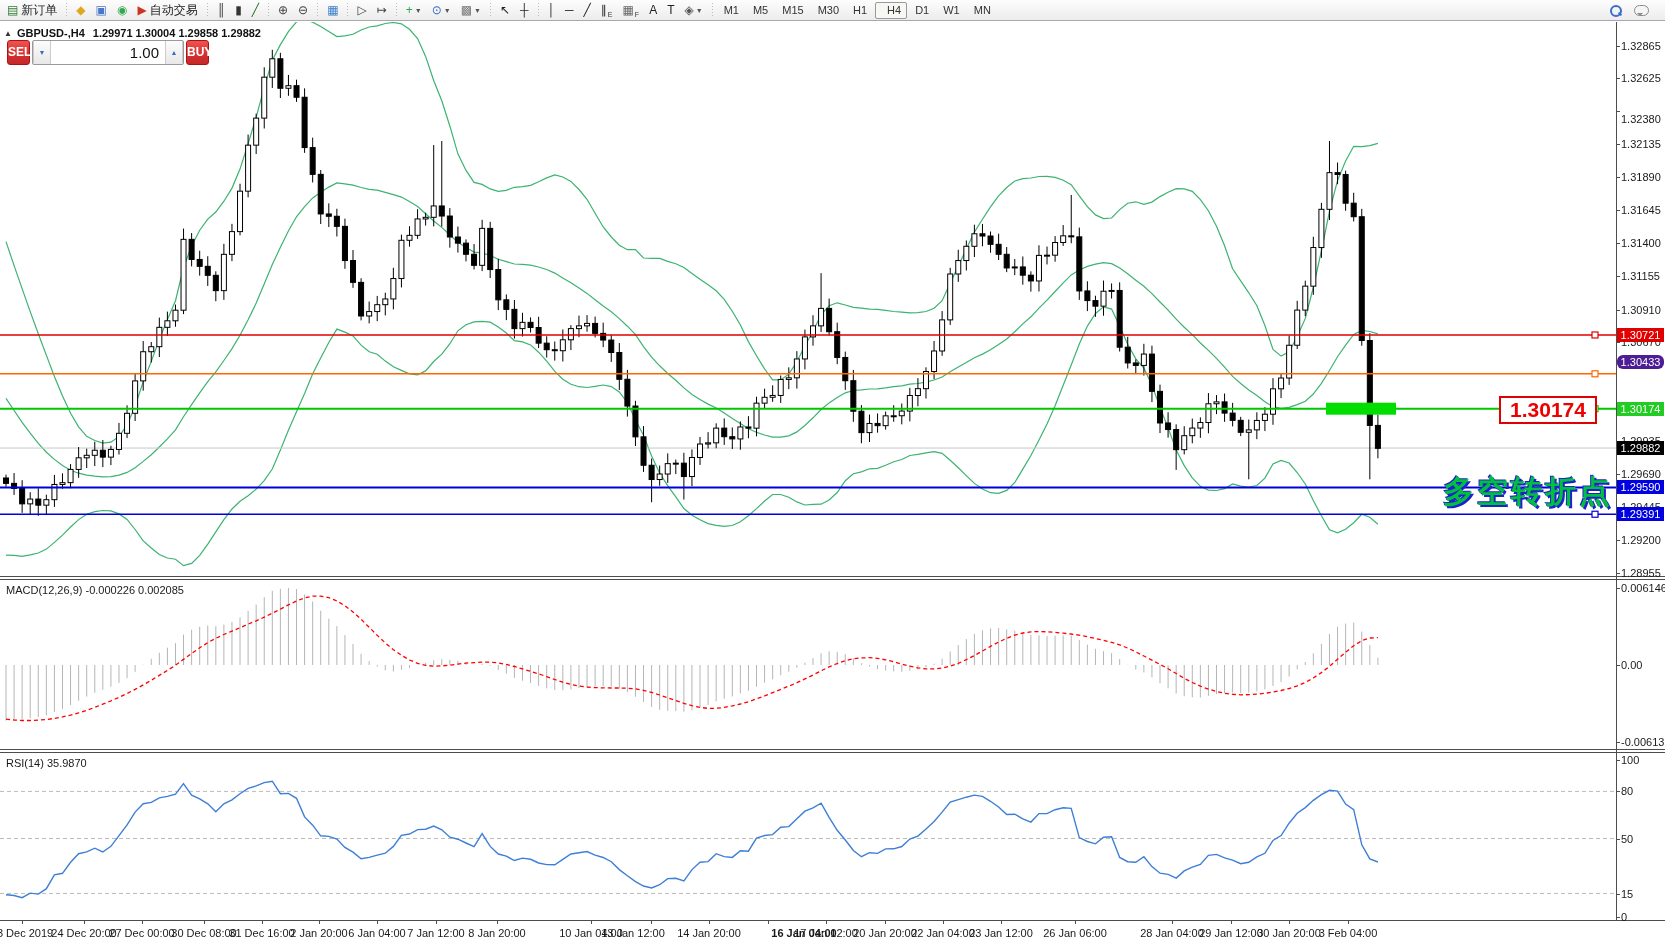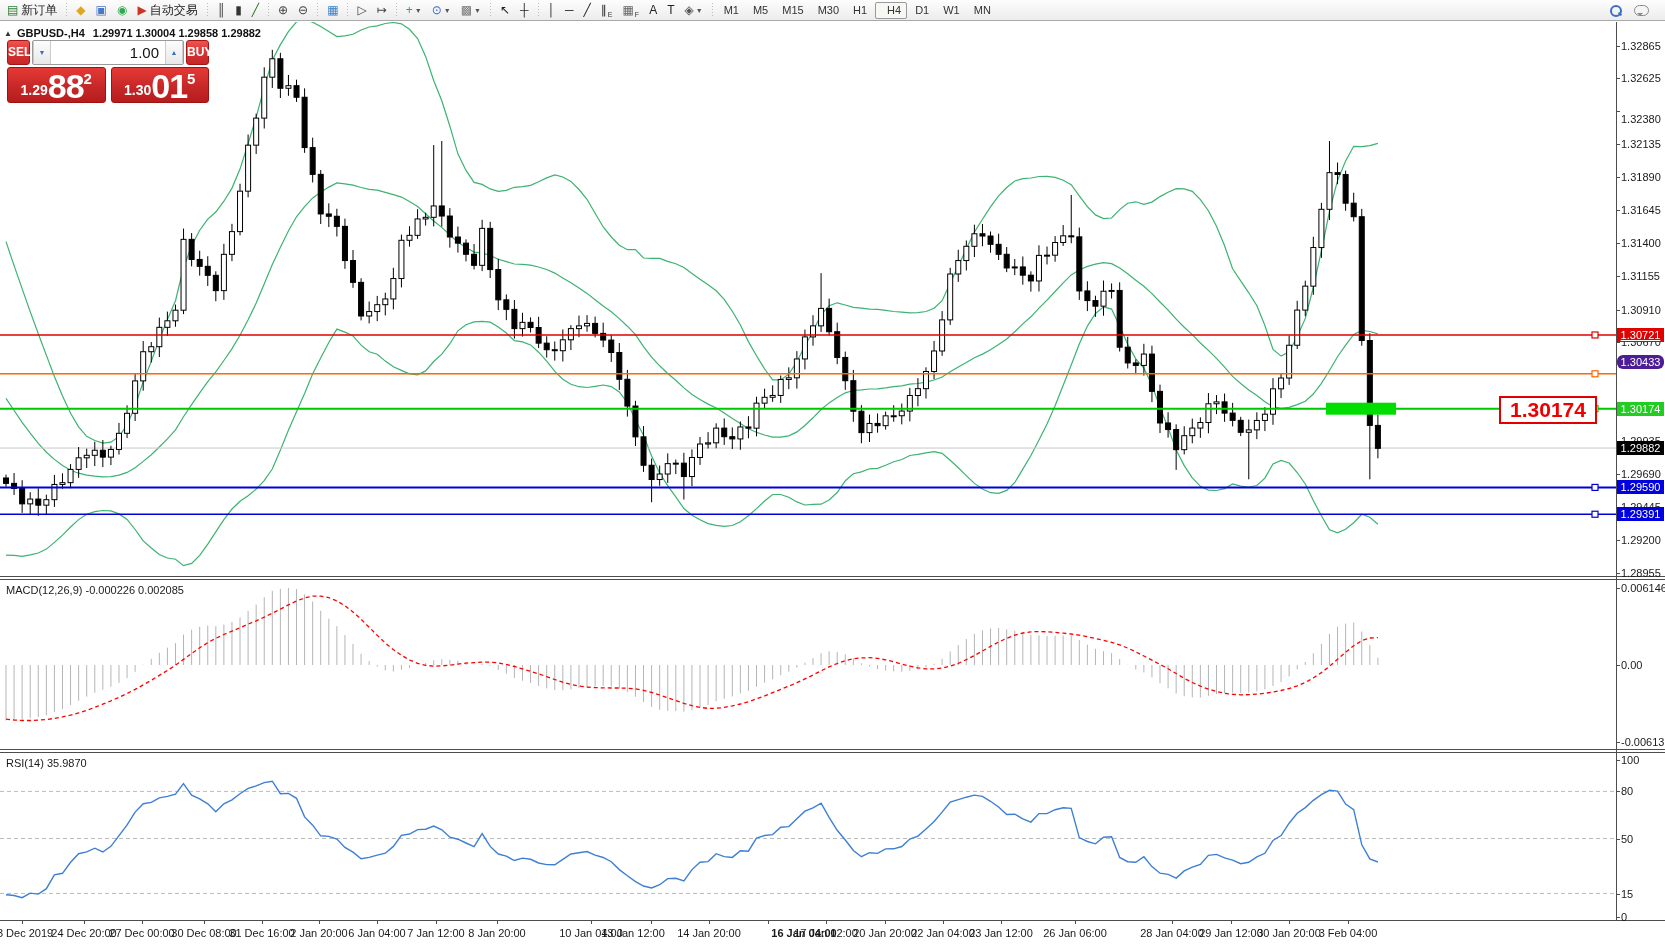--- a/index.html
+++ b/index.html
@@ -216,32 +216,20 @@
 
   <div id="trade-panel">
     <div id="tp-top">
       <div class="tp-btn">SELL</div>
       <div id="tp-lot">
         <div class="lot-arrow">▼</div>
         <div id="lot-value">1.00</div>
         <div class="lot-arrow">▲</div>
       </div>
       <div class="tp-btn">BUY</div>
-    </div>
-    <div id="tp-prices">
-      <div class="price-box">
-        <span class="pb-small">1.29</span>
-        <span class="pb-big">88</span>
-        <span class="pb-sup">2</span>
-      </div>
-      <div class="price-box">
-        <span class="pb-small">1.30</span>
-        <span class="pb-big">01</span>
-        <span class="pb-sup">5</span>
-      </div>
     </div>
   </div>
 
   <svg id="main-svg" class="pane-svg" width="1616" height="554" style="top: 22px; width: 1616px; height: 554px;">
       <path d="M6.0 219.6 L14.1 243.6 L22.1 266.6 L30.2 289.6 L38.3 311.7 L46.4 333.4 L54.4 354.5 L62.5 374.1 L70.6 391.3 L78.6 404.8 L86.7 414.3 L94.8 418.5 L102.8 421.1 L110.9 420.2 L119.0 414.4 L127.1 403.2 L135.1 384.0 L143.2 359.9 L151.3 339.4 L159.3 317.5 L167.4 297.6 L175.5 278.7 L183.5 245.8 L191.6 224.0 L199.7 208.2 L207.8 197.1 L215.8 190.0 L223.9 179.2 L232.0 166.1 L240.0 147.1 L248.1 121.7 L256.2 95.1 L264.2 65.6 L272.3 38.2 L280.4 22.6 L288.4 9.6 L296.5 -0.2 L304.6 -2.3 L312.7 0.2 L320.7 4.5 L328.8 9.6 L336.9 14.6 L344.9 13.8 L353.0 12.3 L361.1 8.0 L369.2 5.0 L377.2 3.9 L385.3 1.5 L393.4 0.5 L401.4 1.8 L409.5 7.3 L417.6 16.5 L425.6 34.4 L433.7 58.5 L441.8 78.7 L449.9 104.2 L457.9 131.8 L466.0 148.4 L474.1 160.4 L482.1 162.4 L490.2 166.9 L498.3 169.3 L506.3 168.3 L514.4 165.3 L522.5 164.7 L530.6 163.3 L538.6 159.8 L546.7 155.9 L554.8 152.9 L562.8 155.0 L570.9 159.4 L579.0 167.5 L587.0 177.3 L595.1 191.3 L603.2 205.0 L611.3 215.0 L619.3 223.2 L627.4 227.7 L635.5 227.5 L643.5 236.0 L651.6 236.3 L659.7 236.4 L667.7 239.4 L675.8 241.7 L683.9 245.4 L692.0 251.6 L700.0 257.2 L708.1 262.7 L716.2 268.8 L724.2 277.3 L732.3 289.2 L740.4 303.0 L748.4 319.6 L756.5 333.7 L764.6 347.0 L772.6 357.8 L780.7 357.9 L788.8 352.2 L796.9 339.8 L804.9 323.9 L813.0 309.3 L821.1 292.8 L829.1 283.8 L837.2 280.8 L845.3 283.0 L853.4 285.3 L861.4 286.1 L869.5 287.2 L877.6 287.3 L885.6 288.3 L893.7 289.5 L901.8 290.1 L909.8 290.9 L917.9 290.7 L926.0 289.5 L934.1 286.3 L942.1 278.7 L950.2 261.3 L958.3 244.0 L966.3 227.1 L974.4 210.1 L982.5 197.2 L990.5 184.8 L998.6 173.8 L1006.7 165.5 L1014.8 159.0 L1022.8 156.7 L1030.9 156.0 L1039.0 154.5 L1047.0 154.4 L1055.1 155.4 L1063.2 158.3 L1071.2 162.7 L1079.3 173.9 L1087.4 184.7 L1095.5 192.9 L1103.5 196.6 L1111.6 196.0 L1119.7 187.6 L1127.7 181.2 L1135.8 179.8 L1143.9 182.3 L1151.9 180.1 L1160.0 174.6 L1168.1 170.3 L1176.2 166.6 L1184.2 166.9 L1192.3 169.3 L1200.4 177.7 L1208.4 188.7 L1216.5 204.2 L1224.6 223.8 L1232.6 246.8 L1240.7 258.8 L1248.8 270.8 L1256.9 283.8 L1264.9 303.5 L1273.0 327.5 L1281.1 334.1 L1289.1 329.7 L1297.2 314.7 L1305.3 296.4 L1313.3 265.5 L1321.4 228.8 L1329.5 189.3 L1337.5 158.6 L1345.6 138.9 L1353.7 124.3 L1361.8 124.6 L1369.8 123.7 L1377.9 121.4" fill="none" stroke="#3cb371" stroke-width="1.2"></path>
       <path d="M6.0 376.4 L14.1 388.5 L22.1 400.4 L30.2 411.2 L38.3 421.3 L46.4 430.2 L54.4 437.4 L62.5 443.6 L70.6 448.2 L78.6 451.2 L86.7 453.2 L94.8 454.1 L102.8 454.8 L110.9 454.6 L119.0 453.1 L127.1 450.4 L135.1 445.7 L143.2 439.4 L151.3 432.7 L159.3 425.0 L167.4 416.8 L175.5 407.9 L183.5 394.7 L191.6 382.7 L199.7 370.8 L207.8 359.6 L215.8 349.9 L223.9 338.5 L232.0 326.6 L240.0 313.2 L248.1 297.7 L256.2 281.1 L264.2 262.1 L272.3 242.6 L280.4 225.3 L288.4 209.0 L296.5 194.8 L304.6 184.6 L312.7 175.9 L320.7 170.3 L328.8 165.1 L336.9 160.9 L344.9 161.9 L353.0 163.1 L361.1 165.5 L369.2 167.4 L377.2 168.1 L385.3 170.3 L393.4 172.6 L401.4 175.1 L409.5 179.6 L417.6 184.6 L425.6 191.7 L433.7 199.0 L441.8 205.4 L449.9 213.0 L457.9 220.3 L466.0 225.6 L474.1 230.1 L482.1 230.9 L490.2 233.5 L498.3 237.2 L506.3 239.6 L514.4 242.0 L522.5 242.3 L530.6 243.1 L538.6 245.0 L546.7 247.5 L554.8 251.1 L562.8 256.1 L570.9 260.8 L579.0 266.1 L587.0 271.4 L595.1 277.8 L603.2 284.0 L611.3 289.8 L619.3 296.6 L627.4 304.2 L635.5 312.7 L643.5 324.6 L651.6 335.1 L659.7 343.8 L667.7 351.5 L675.8 358.2 L683.9 365.9 L692.0 372.4 L700.0 377.5 L708.1 382.1 L716.2 386.0 L724.2 390.9 L732.3 396.4 L740.4 401.4 L748.4 406.7 L756.5 410.2 L764.6 413.0 L772.6 415.2 L780.7 415.2 L788.8 413.8 L796.9 409.9 L804.9 403.5 L813.0 395.8 L821.1 387.5 L829.1 380.9 L837.2 375.6 L845.3 370.8 L853.4 368.5 L861.4 367.9 L869.5 367.0 L877.6 366.8 L885.6 365.8 L893.7 364.6 L901.8 363.8 L909.8 362.2 L917.9 361.5 L926.0 360.2 L934.1 358.0 L942.1 355.0 L950.2 349.8 L958.3 344.9 L966.3 340.4 L974.4 335.7 L982.5 332.1 L990.5 327.8 L998.6 322.6 L1006.7 317.0 L1014.8 309.8 L1022.8 301.9 L1030.9 294.8 L1039.0 286.2 L1047.0 278.2 L1055.1 269.5 L1063.2 260.8 L1071.2 252.9 L1079.3 248.0 L1087.4 244.4 L1095.5 242.2 L1103.5 240.7 L1111.6 241.6 L1119.7 245.9 L1127.7 251.7 L1135.8 258.3 L1143.9 264.2 L1151.9 271.6 L1160.0 280.0 L1168.1 288.1 L1176.2 297.2 L1184.2 305.2 L1192.3 312.6 L1200.4 321.0 L1208.4 328.4 L1216.5 336.4 L1224.6 345.2 L1232.6 354.4 L1240.7 361.5 L1248.8 367.9 L1256.9 373.6 L1264.9 379.8 L1273.0 384.7 L1281.1 386.3 L1289.1 385.4 L1297.2 382.6 L1305.3 379.2 L1313.3 372.0 L1321.4 361.3 L1329.5 348.5 L1337.5 334.7 L1345.6 323.1 L1353.7 312.5 L1361.8 308.4 L1369.8 309.5 L1377.9 311.8" fill="none" stroke="#3cb371" stroke-width="1.2"></path>
       <path d="M6.0 533.2 L14.1 533.4 L22.1 534.3 L30.2 532.9 L38.3 531.0 L46.4 527.1 L54.4 520.4 L62.5 513.1 L70.6 505.0 L78.6 497.6 L86.7 492.2 L94.8 489.7 L102.8 488.5 L110.9 488.9 L119.0 491.9 L127.1 497.5 L135.1 507.5 L143.2 518.9 L151.3 526.0 L159.3 532.5 L167.4 536.0 L175.5 537.2 L183.5 543.6 L191.6 541.4 L199.7 533.4 L207.8 522.1 L215.8 509.8 L223.9 497.7 L232.0 487.0 L240.0 479.3 L248.1 473.7 L256.2 467.1 L264.2 458.6 L272.3 447.0 L280.4 428.1 L288.4 408.3 L296.5 389.8 L304.6 371.4 L312.7 351.7 L320.7 336.0 L328.8 320.5 L336.9 307.1 L344.9 310.1 L353.0 313.9 L361.1 323.1 L369.2 329.7 L377.2 332.2 L385.3 339.1 L393.4 344.8 L401.4 348.4 L409.5 351.9 L417.6 352.8 L425.6 348.9 L433.7 339.5 L441.8 332.1 L449.9 321.7 L457.9 308.8 L466.0 302.8 L474.1 299.9 L482.1 299.3 L490.2 300.2 L498.3 305.1 L506.3 311.0 L514.4 318.6 L522.5 319.9 L530.6 322.9 L538.6 330.2 L546.7 339.2 L554.8 349.4 L562.8 357.2 L570.9 362.2 L579.0 364.7 L587.0 365.5 L595.1 364.3 L603.2 363.0 L611.3 364.6 L619.3 369.9 L627.4 380.7 L635.5 398.0 L643.5 413.2 L651.6 433.9 L659.7 451.2 L667.7 463.6 L675.8 474.8 L683.9 486.5 L692.0 493.3 L700.0 497.8 L708.1 501.6 L716.2 503.3 L724.2 504.4 L732.3 503.5 L740.4 499.8 L748.4 493.7 L756.5 486.6 L764.6 479.0 L772.6 472.5 L780.7 472.5 L788.8 475.3 L796.9 479.9 L804.9 483.0 L813.0 482.3 L821.1 482.2 L829.1 478.0 L837.2 470.5 L845.3 458.7 L853.4 451.7 L861.4 449.8 L869.5 446.8 L877.6 446.4 L885.6 443.3 L893.7 439.7 L901.8 437.5 L909.8 433.5 L917.9 432.3 L926.0 430.9 L934.1 429.6 L942.1 431.3 L950.2 438.3 L958.3 445.8 L966.3 453.6 L974.4 461.4 L982.5 467.1 L990.5 470.7 L998.6 471.4 L1006.7 468.4 L1014.8 460.5 L1022.8 447.1 L1030.9 433.5 L1039.0 418.0 L1047.0 402.1 L1055.1 383.7 L1063.2 363.2 L1071.2 343.0 L1079.3 322.0 L1087.4 304.1 L1095.5 291.5 L1103.5 284.9 L1111.6 287.1 L1119.7 304.2 L1127.7 322.2 L1135.8 336.8 L1143.9 346.2 L1151.9 363.0 L1160.0 385.4 L1168.1 405.9 L1176.2 427.9 L1184.2 443.6 L1192.3 455.9 L1200.4 464.3 L1208.4 468.1 L1216.5 468.5 L1224.6 466.6 L1232.6 462.0 L1240.7 464.1 L1248.8 465.0 L1256.9 463.5 L1264.9 456.1 L1273.0 441.9 L1281.1 438.4 L1289.1 441.0 L1297.2 450.5 L1305.3 462.0 L1313.3 478.6 L1321.4 493.8 L1329.5 507.7 L1337.5 510.8 L1345.6 507.3 L1353.7 500.7 L1361.8 492.3 L1369.8 495.3 L1377.9 502.2" fill="none" stroke="#3cb371" stroke-width="1.2"></path>
       <line x1="0" x2="1616" y1="426.05893999999853" y2="426.05893999999853" stroke="#c8c8c8" stroke-width="1"></line>
       <g>
         <line x1="6" x2="6" y1="452.61059999999884" y2="464.7408000000005" stroke="#000" stroke-width="1"></line>
@@ -832,21 +820,21 @@
       <div class="tick-label" style="top: 760px;">100</div>
       <div class="tick-dash" style="top: 760px;"></div>
       <div class="tick-label" style="top: 791px;">80</div>
       <div class="tick-dash" style="top: 791px;"></div>
       <div class="tick-label" style="top: 839px;">50</div>
       <div class="tick-dash" style="top: 839px;"></div>
       <div class="tick-label" style="top: 894px;">15</div>
       <div class="tick-dash" style="top: 894px;"></div>
       <div class="tick-label" style="top: 917px;">0</div>
       <div class="tick-dash" style="top: 917px;"></div>
-      <div class="price-badge" style="top: 334.979px; background: rgb(224, 0, 0); text-decoration: underline;">1.30721</div>
+      <div class="price-badge" style="top: 334.979px; background: rgb(224, 0, 0);">1.30721</div>
       <div class="price-badge" style="top: 362px; background: #4c1d95; border-radius: 6px;">1.30433</div>
       <div class="price-badge" style="top: 408.703px; background: rgb(34, 204, 34);">1.30174</div>
       <div class="price-badge" style="top: 448.059px; background: rgb(0, 0, 0);">1.29882</div>
       <div class="price-badge" style="top: 487.415px; background: rgb(0, 0, 224);">1.29590</div>
       <div class="price-badge" style="top: 514.236px; background: rgb(0, 0, 224);">1.29391</div>
     </div>
   <div id="date-axis">
       <div class="date-label" style="left: 22px;">23 Dec 2019</div>
       <div class="date-tick" style="left: 22px;"></div>
       <div class="date-label" style="left: 84px;">24 Dec 20:00</div>
@@ -887,14 +875,15 @@
       <div class="date-tick" style="left: 1172px;"></div>
       <div class="date-label" style="left: 1231px;">29 Jan 12:00</div>
       <div class="date-tick" style="left: 1231px;"></div>
       <div class="date-label" style="left: 1289px;">30 Jan 20:00</div>
       <div class="date-tick" style="left: 1289px;"></div>
       <div class="date-label" style="left: 1348px;">3 Feb 04:00</div>
       <div class="date-tick" style="left: 1348px;"></div>
     </div>
 
   <div id="level-box">1.30174</div>
+  <div id="pivot-text">多空转折点</div>
 
 </div>
 
 </body></html>

